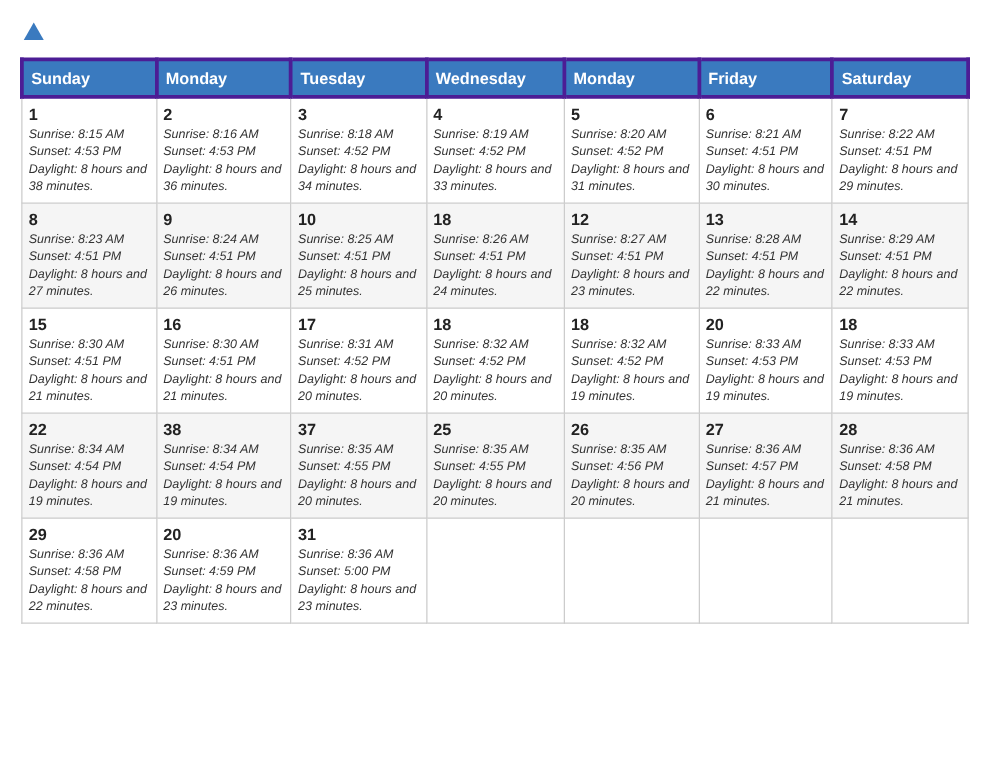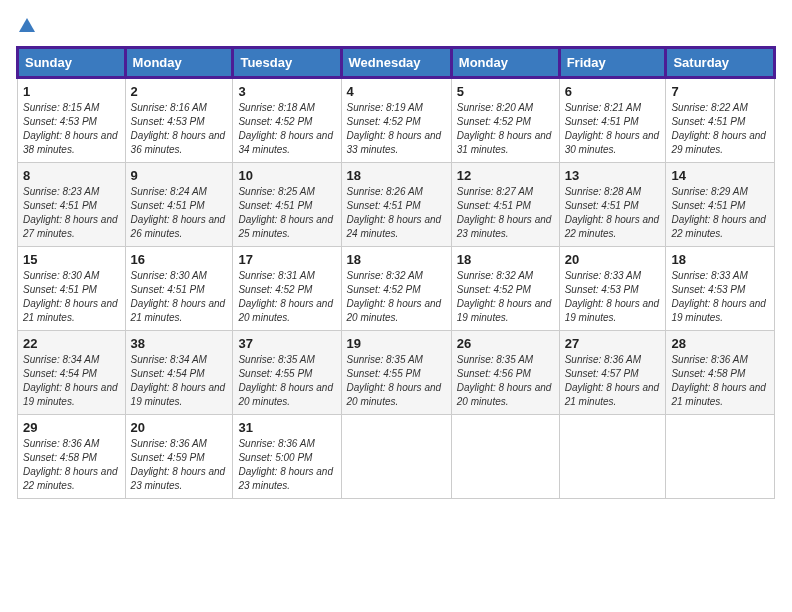--- a/index.html
+++ b/index.html
@@ -223,21 +223,21 @@
       </td>
         <td>
         <span class="day-number">38</span>
         <span class="day-detail">Sunrise: 8:34 AM<br>Sunset: 4:54 PM<br>Daylight: 8 hours and 19 minutes.</span>
       </td>
         <td>
         <span class="day-number">37</span>
         <span class="day-detail">Sunrise: 8:35 AM<br>Sunset: 4:55 PM<br>Daylight: 8 hours and 20 minutes.</span>
       </td>
         <td>
-        <span class="day-number">19</span>
+        <span class="day-number">25</span>
         <span class="day-detail">Sunrise: 8:35 AM<br>Sunset: 4:55 PM<br>Daylight: 8 hours and 20 minutes.</span>
       </td>
         <td>
         <span class="day-number">26</span>
         <span class="day-detail">Sunrise: 8:35 AM<br>Sunset: 4:56 PM<br>Daylight: 8 hours and 20 minutes.</span>
       </td>
         <td>
         <span class="day-number">27</span>
         <span class="day-detail">Sunrise: 8:36 AM<br>Sunset: 4:57 PM<br>Daylight: 8 hours and 21 minutes.</span>
       </td>

